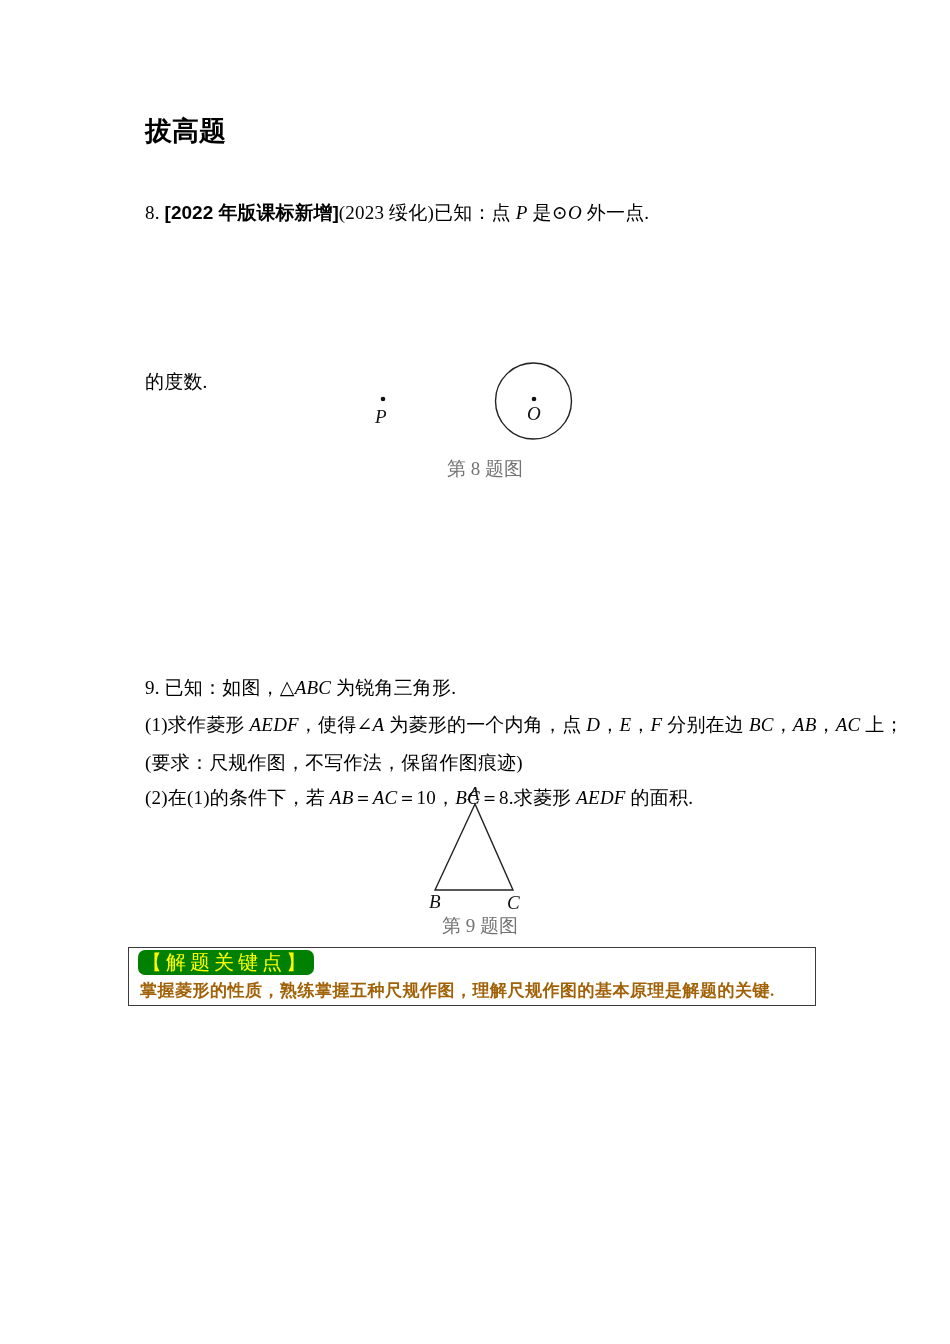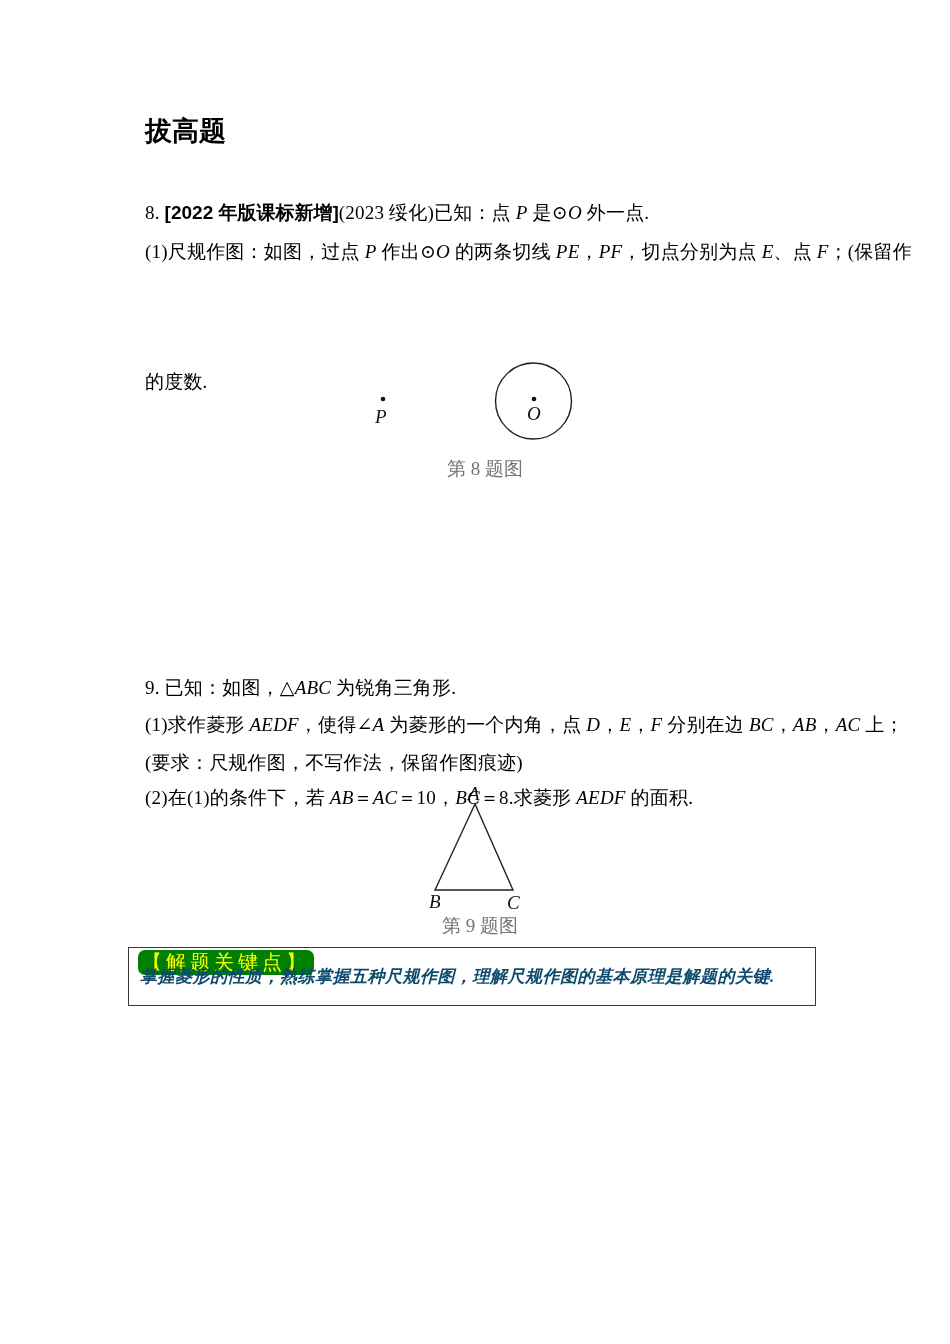--- a/index.html
+++ b/index.html
@@ -24,34 +24,33 @@
   .keybox{
     position:absolute;left:128px;top:947px;width:688px;height:59px;
     border:1.5px solid #3a3a3a;background:#ffffff;box-sizing:border-box;
   }
   .keylabel{
     position:absolute;left:9px;top:2px;
     background:#008000;color:#ffff00;
     font-size:20px;line-height:25px;padding:0 4px;letter-spacing:4px;white-space:pre;border-radius:7px;
   }
   .keybody{
-    position:absolute;left:11px;top:19px;
-    font-size:17px;line-height:20px;font-style:italic;font-weight:600;
-    letter-spacing:0.5px;white-space:pre;color:#0c4a6e;
+    position:absolute;left:11px;top:33px;
+    font-size:17px;line-height:20px;font-weight:600;
+    letter-spacing:0.5px;white-space:pre;color:#a16207;
   }
 </style>
 </head>
 <body>
 
 <div class="page">
 
   <h1 class="heading">拔高题</h1>
 
   <div class="line" style="top:173px"><span>8. </span><span class="bold">[2022 年版课标新增]</span><span>(2023 绥化)已知：点 </span><span class="var">P</span><span> 是⊙</span><span class="var">O</span><span> 外一点.</span></div>
-  <div class="line" style="top:212px"><span>(1)尺规作图：如图，过点 </span><span class="var">P</span><span> 作出⊙</span><span class="var">O</span><span> 的两条切线 </span><span class="var">PE</span><span>，</span><span class="var">PF</span><span>，切点分别为点 </span><span class="var">E</span><span>、点 </span><span class="var">F</span><span>；(保留作</span></div>
   <div class="line" style="top:342px">的度数.</div>
 
   <svg class="fig" style="left:330px;top:355px" width="285" height="95" viewBox="0 0 285 95">
     <circle cx="53" cy="44" r="2.3" fill="#111"></circle>
     <text x="45" y="68">P</text>
     <circle cx="203.5" cy="46" r="38" fill="none" stroke="#222" stroke-width="1.4"></circle>
     <circle cx="204" cy="44" r="2.3" fill="#111"></circle>
     <text x="197" y="65">O</text>
   </svg>
   <div class="caption" style="left:447px;top:458px">第 8 题图</div>

